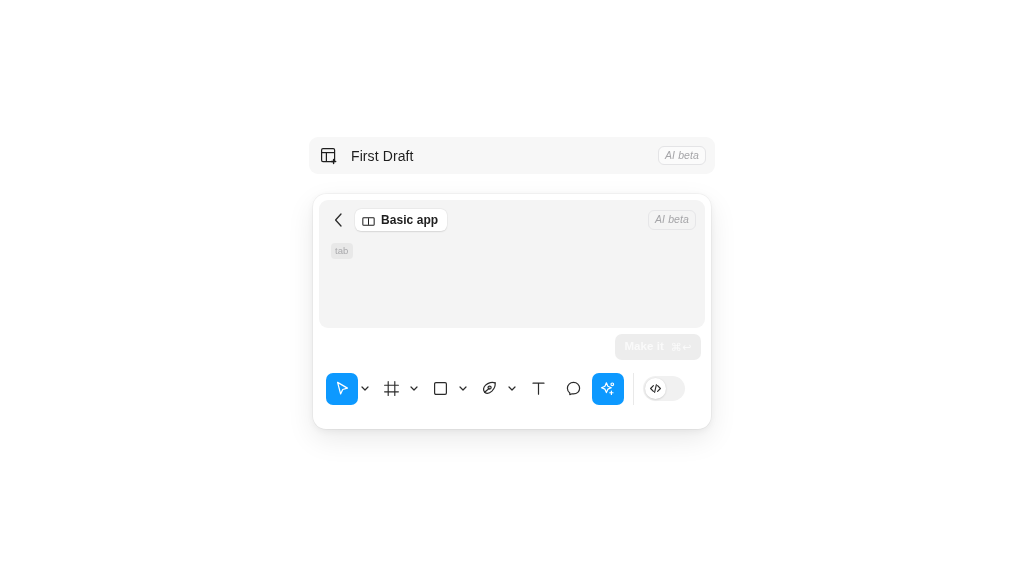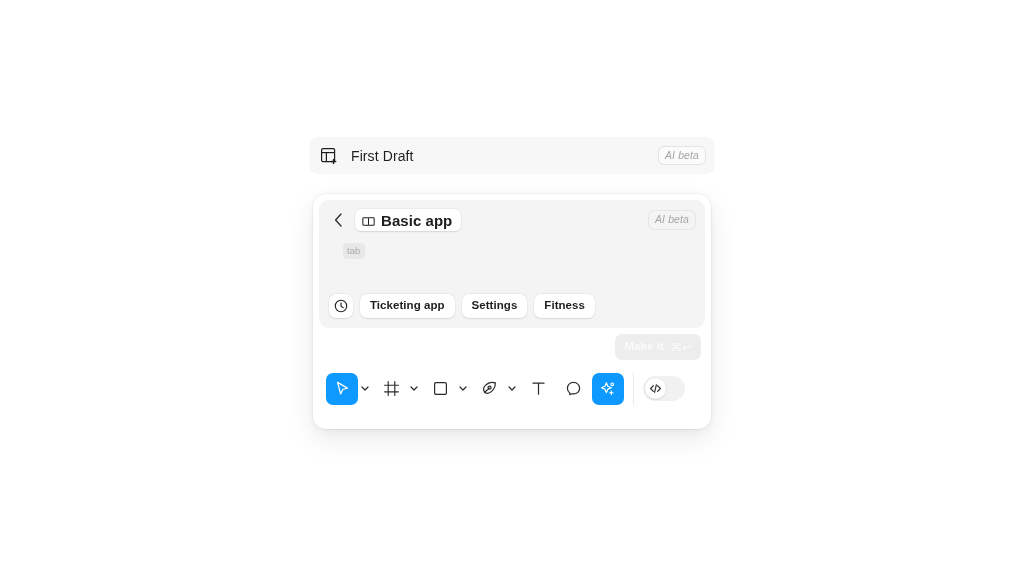--- a/index.html
+++ b/index.html
@@ -114,21 +114,21 @@
   }
   .mode-chip .book-icon {
     width: 13px;
     height: 13px;
     color: #1e1e1e;
     flex: 0 0 13px;
     display: block;
   }
   .mode-chip .mode-label {
     margin-left: 6px;
-    font-size: 15px;
+    font-size: 12px;
     color: #1e1e1e;
     font-weight: bold;
     line-height: 1;
     letter-spacing: 0.05px;
   }
   .prompt-head .ai-beta-badge {
     border-color: #e6e6e8;
     background: transparent;
   }
 
@@ -136,21 +136,21 @@
     margin-top: 12px;
     margin-left: 3px;
     display: flex;
     align-items: center;
     font-size: 13.5px;
     color: #b6b6b8;
     letter-spacing: 0.1px;
     line-height: 1;
   }
   .tab-key {
-    margin-left: 12px;
+    margin-left: 0;
     font-size: 9.5px;
     color: #a9a9ac;
     background: #e8e8e8;
     border-radius: 4px;
     padding: 3px 4px 3px 4px;
     line-height: 1;
     letter-spacing: 0.1px;
   }
 
   .suggestion-row {
@@ -323,31 +323,20 @@
       </span>
 
       <span class="spacer"></span>
       <span class="ai-beta-badge">AI beta</span>
     </div>
 
     <div class="prompt-placeholder">
       <span class="tab-key">tab</span>
     </div>
 
-    <div class="suggestion-row">
-      <span class="history-btn">
-        <svg viewBox="0 0 14 14" fill="none" xmlns="http://www.w3.org/2000/svg">
-          <circle cx="7" cy="7" r="5.7" stroke="currentColor" stroke-width="1.1"></circle>
-          <path d="M7 3.9V7.2L9.2 8.6" stroke="currentColor" stroke-width="1.1" stroke-linecap="round" stroke-linejoin="round"></path>
-        </svg>
-      </span>
-      <span class="chip">Ticketing app</span>
-      <span class="chip">Settings</span>
-      <span class="chip">Fitness</span>
-    </div>
   </div>
 
   <div class="makeit-row">
     <div class="makeit-btn">
       <span class="makeit-label">Make it</span>
       <span class="makeit-keys">⌘↩</span>
     </div>
   </div>
 
   <div class="toolbar">

